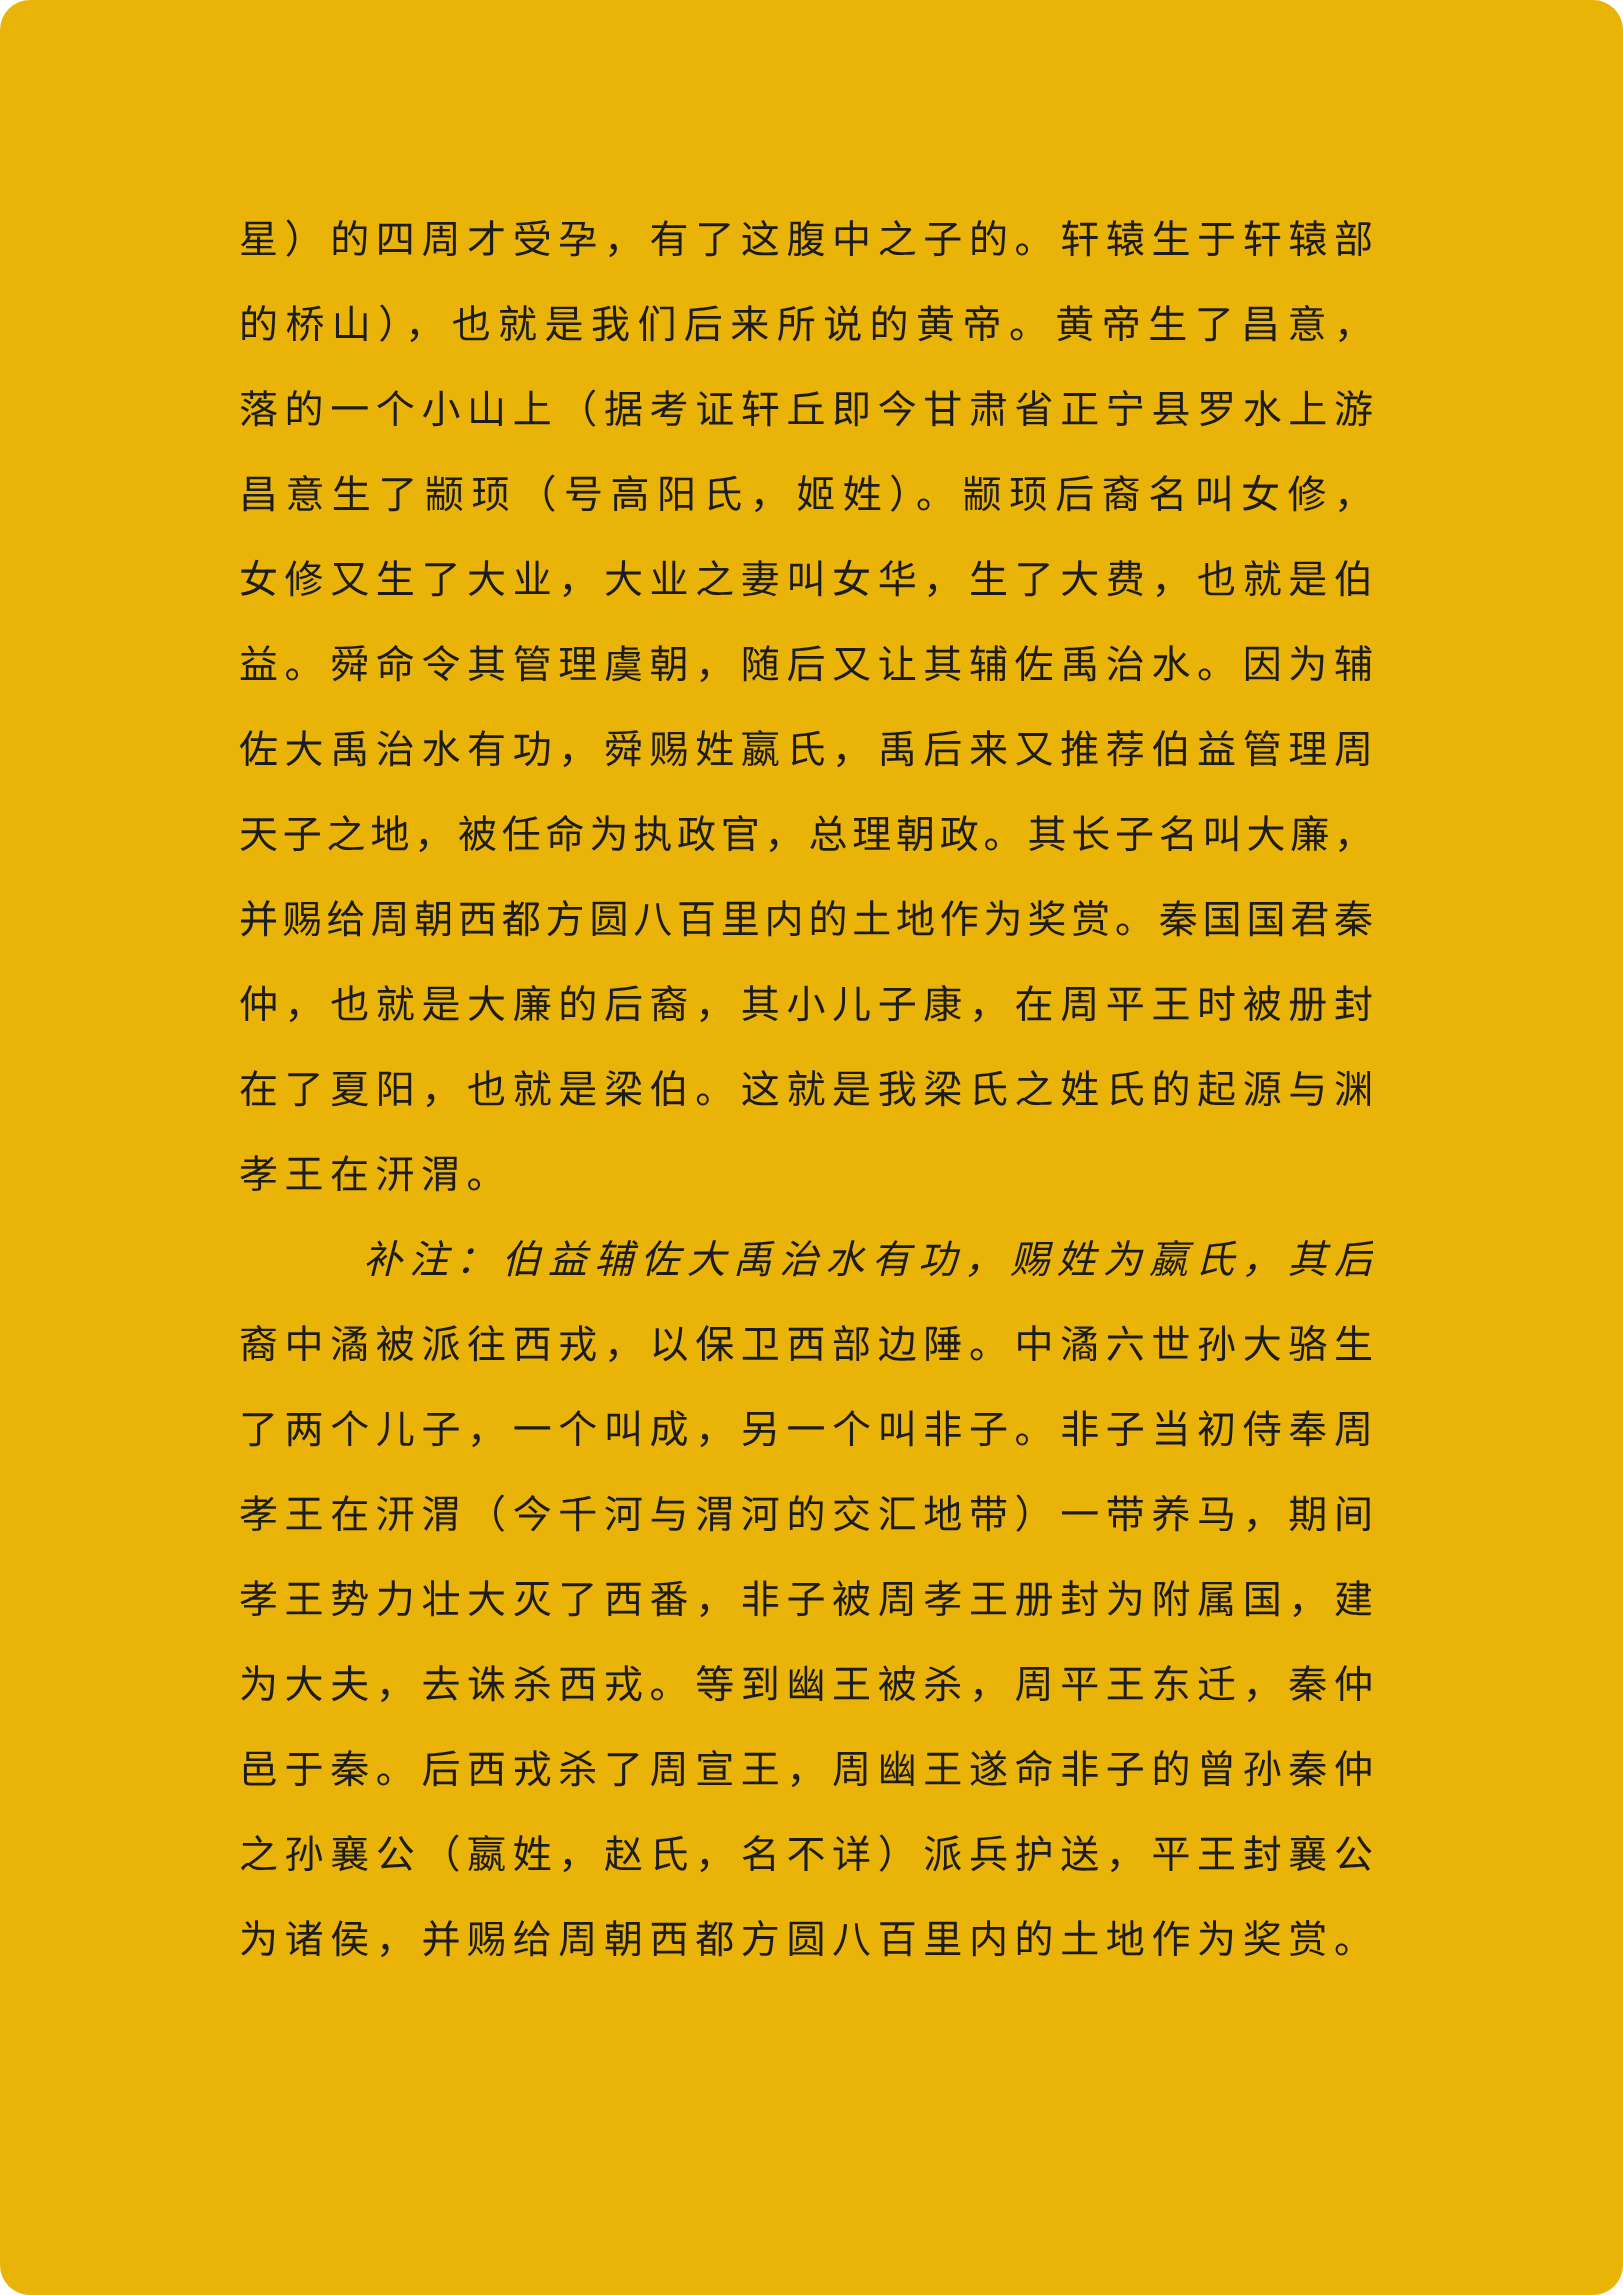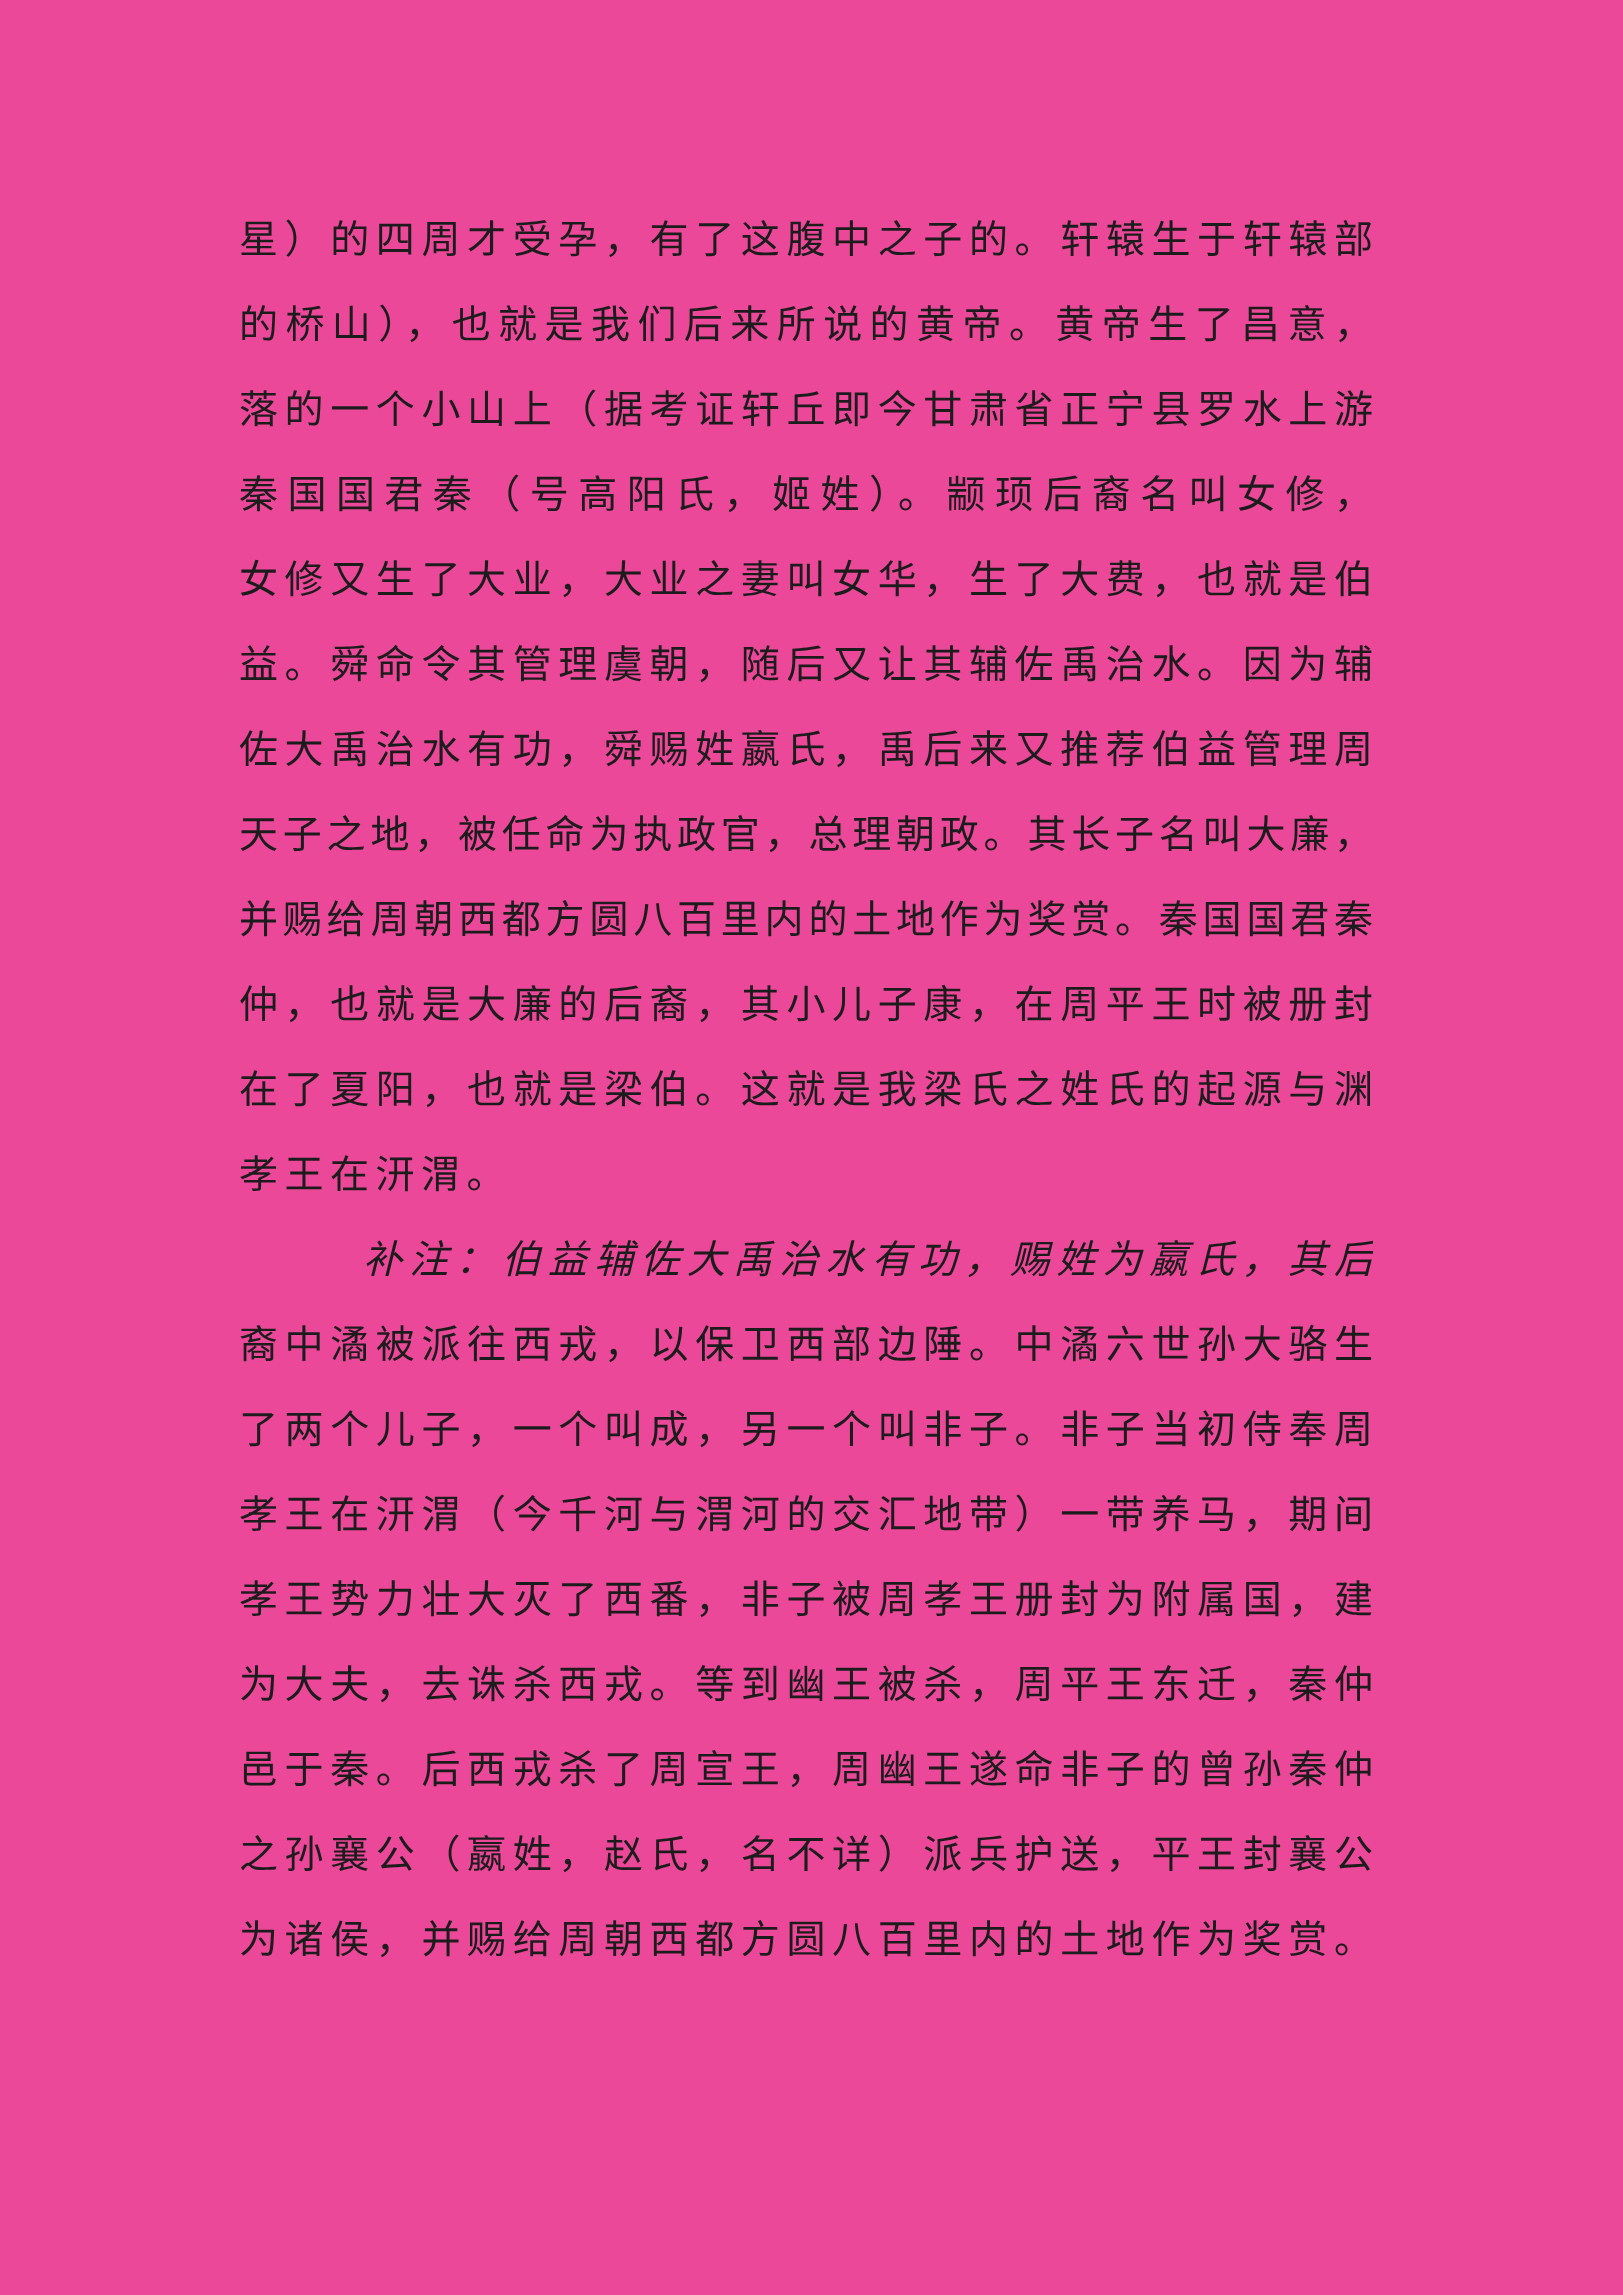--- a/index.html
+++ b/index.html
@@ -42,28 +42,28 @@
   }
   
   .line.indent {
     text-indent: 124px;
     font-style: italic;
   }
 </style>
 </head>
 <body>
 
-<div class="page" style="background: #ec4899;">
+<div class="page" style="background: #eab308; border-radius: 30px;">
   <div class="doc" style="color: rgb(28, 28, 28);">
 
     <div class="para">
       <div class="line">星）的四周才受孕，有了这腹中之子的。轩辕生于轩辕部</div>
       <div class="line">的桥山），也就是我们后来所说的黄帝。黄帝生了昌意，</div>
       <div class="line">落的一个小山上（据考证轩丘即今甘肃省正宁县罗水上游</div>
-      <div class="line">秦国国君秦（号高阳氏，姬姓）。颛顼后裔名叫女修，</div>
+      <div class="line">昌意生了颛顼（号高阳氏，姬姓）。颛顼后裔名叫女修，</div>
       <div class="line">女修又生了大业，大业之妻叫女华，生了大费，也就是伯</div>
       <div class="line">益。舜命令其管理虞朝，随后又让其辅佐禹治水。因为辅</div>
       <div class="line">佐大禹治水有功，舜赐姓嬴氏，禹后来又推荐伯益管理周</div>
       <div class="line">天子之地，被任命为执政官，总理朝政。其长子名叫大廉，</div>
       <div class="line">并赐给周朝西都方圆八百里内的土地作为奖赏。秦国国君秦</div>
       <div class="line">仲，也就是大廉的后裔，其小儿子康，在周平王时被册封</div>
       <div class="line">在了夏阳，也就是梁伯。这就是我梁氏之姓氏的起源与渊</div>
       <div class="line para-end">孝王在汧渭。</div>
     </div>
 

